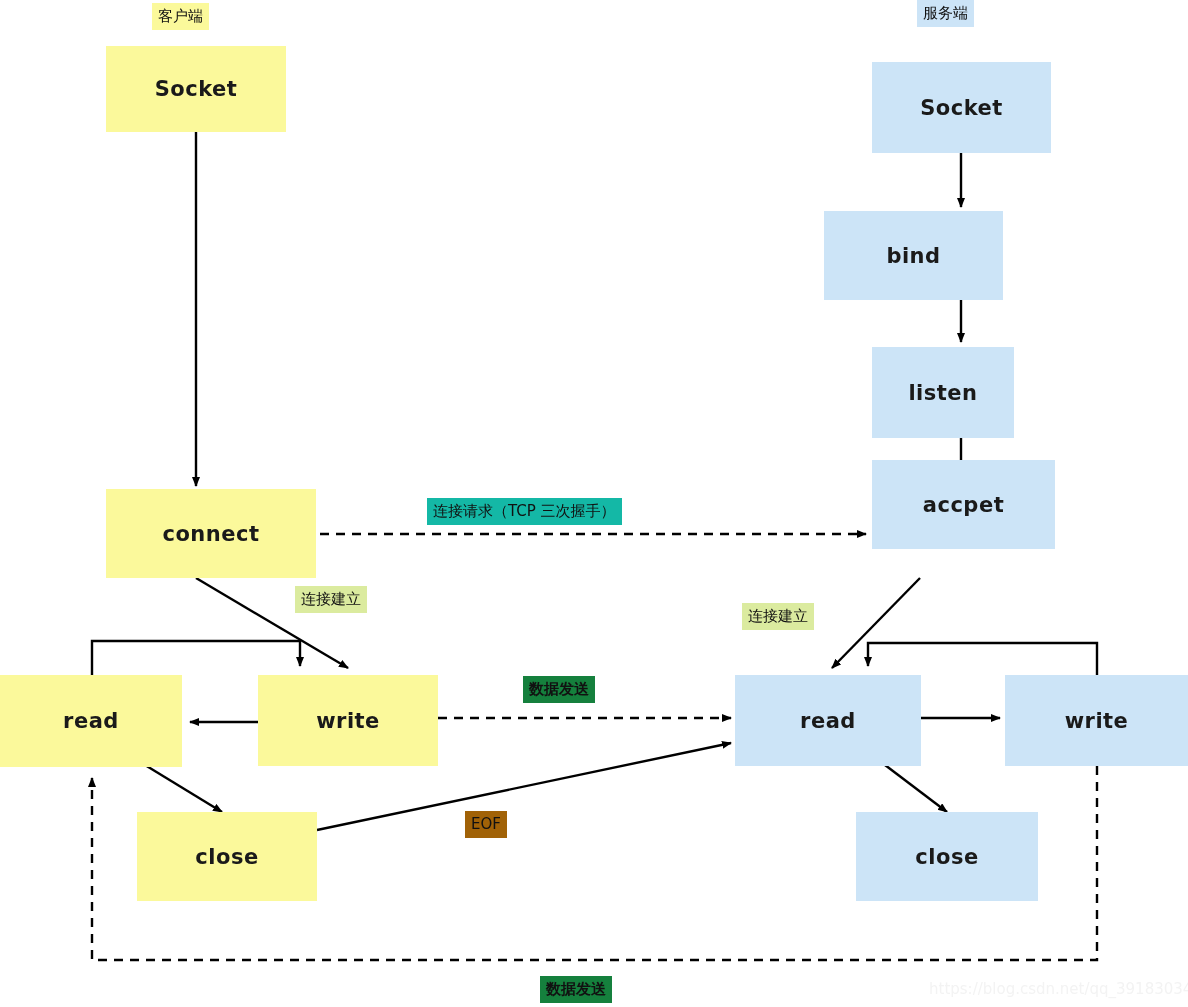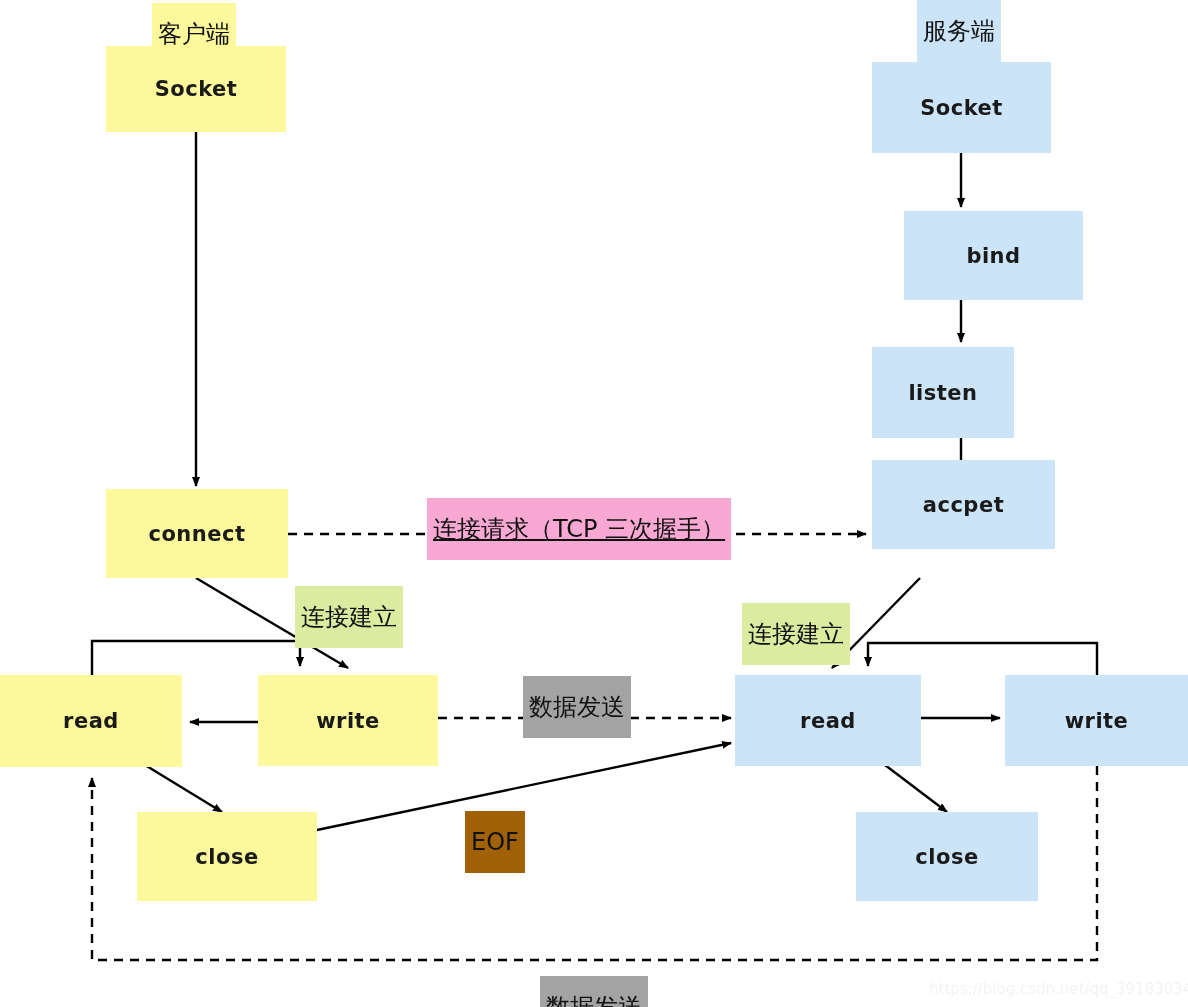--- a/index.html
+++ b/index.html
@@ -41,32 +41,32 @@
     color: #1a1a1a;
     letter-spacing: 0.5px;
     white-space: nowrap;
   }
   .node.client { background: #fbf99b; }
   .node.server { background: #cce4f7; }
 
   .tag {
     position: absolute;
     font-family: "DejaVu Sans", sans-serif;
-    font-size: 24px;
+    font-size: 15px;
     color: #111111;
     white-space: nowrap;
-    padding: 16px 6px;
+    padding: 4px 6px;
     box-sizing: border-box;
     line-height: 1.25;
   }
   .tag.client-head { background: #fbf99b; }
   .tag.server-head { background: #cce4f7; }
-  .tag.pink { background: #f9a8d4; text-decoration: underline; }
+  .tag.pink { background: #14b8a6; }
   .tag.green { background: #dbeb9f; }
-  .tag.orange { background: #a3a3a3; }
+  .tag.orange { background: #15803d; font-weight: bold; }
   .tag.grey { background: #a16207; }
 
   .watermark {
     position: absolute;
     font-family: "DejaVu Sans", sans-serif;
     font-size: 15px;
     color: #f3f3f3;
     white-space: nowrap;
   }
 </style>
@@ -116,21 +116,21 @@
   </svg>
 
   <div class="tag client-head" style="left:152px; top:3px;">
     <span>客户端</span>
   </div>
 
   <div class="node client" style="left:106px; top:46px; width:180px; height:86px;">
     <span class="node-label">Socket</span>
   </div>
 
-  <div class="node client" style="left:106px; top:489px; width:182px; height:89px;">
+  <div class="node client" style="left:106px; top:489px; width:210px; height:89px;">
     <span class="node-label">connect</span>
   </div>
 
   <div class="node client" style="left:0px; top:675px; width:182px; height:92px;">
     <span class="node-label">read</span>
   </div>
 
   <div class="node client" style="left:258px; top:675px; width:180px; height:91px;">
     <span class="node-label">write</span>
   </div>
@@ -140,21 +140,21 @@
   </div>
 
   <div class="tag server-head" style="left:917px; top:0;">
     <span>服务端</span>
   </div>
 
   <div class="node server" style="left:872px; top:62px; width:179px; height:91px;">
     <span class="node-label">Socket</span>
   </div>
 
-  <div class="node server" style="left:904px; top:211px; width:179px; height:89px;">
+  <div class="node server" style="left:824px; top:211px; width:179px; height:89px;">
     <span class="node-label">bind</span>
   </div>
 
   <div class="node server" style="left:872px; top:347px; width:142px; height:91px;">
     <span class="node-label">listen</span>
   </div>
 
   <div class="node server" style="left:872px; top:460px; width:183px; height:89px;">
     <span class="node-label">accpet</span>
   </div>

